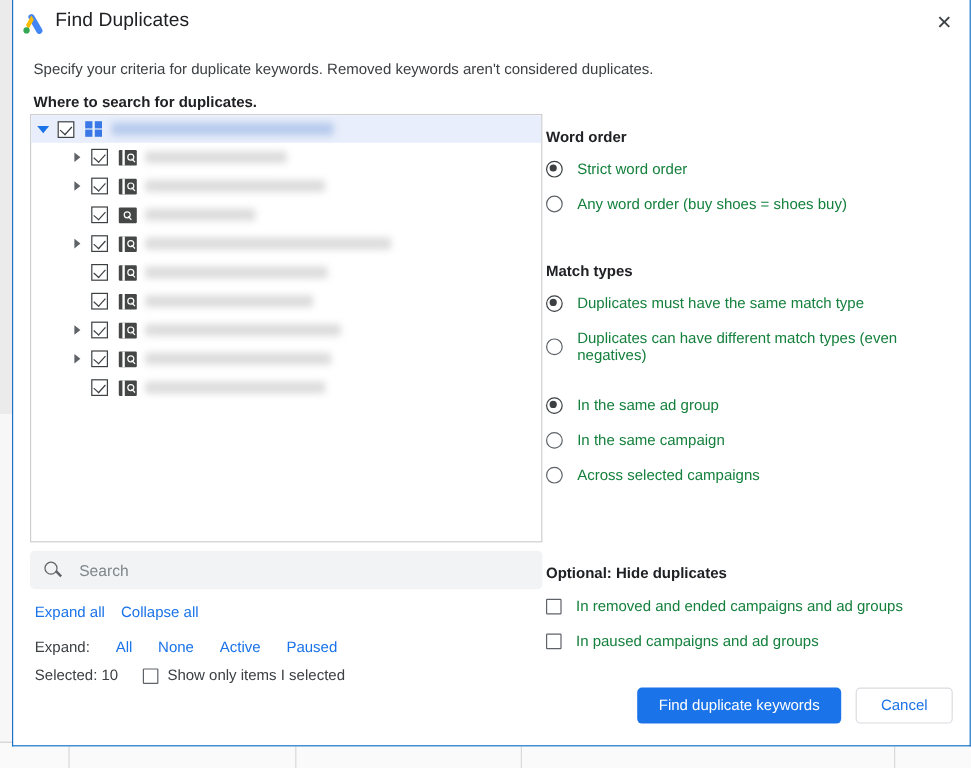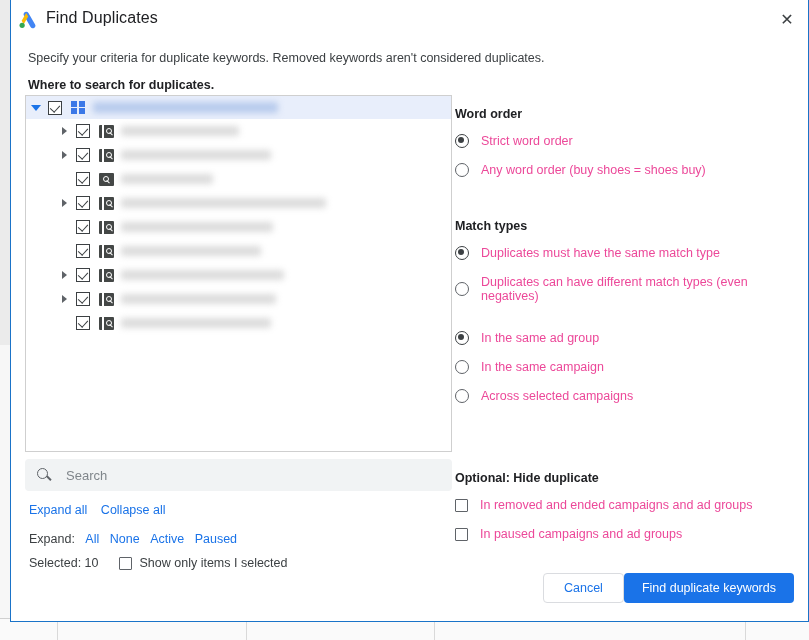--- a/index.html
+++ b/index.html
@@ -278,21 +278,21 @@
   .link {
     color: #1a73e8;
     cursor: pointer;
     text-decoration: none;
   }
   #expand-collapse { left: 18px; top: 503px; }
   #expand-collapse .link + .link { margin-left: 10px; }
 
   #select-row { left: 18px; top: 532px; color: #3c4043; }
   #select-row .sel-label { color: #3c4043; }
-  #select-row .link { margin-left: 7px; }
+  #select-row .link { margin-left: 18px; }
 
   #selected-row {
     position: absolute;
     left: 18px; top: 556px;
     font-size: 12.5px;
     color: #3c4043;
     display: flex;
     align-items: center;
   }
   .plain-cb {
@@ -336,21 +336,21 @@
     content:"";
     position:absolute;
     left: 2.4px; top: 2.4px;
     width: 6px; height: 6px;
     border-radius: 50%;
     background: #3c4043;
   }
   .opt-label {
     margin-left: 12px;
     font-size: 12.5px;
-    color: #ec4899;
+    color: #15803d;
   }
   #group-word-order { position: absolute; left:0; top: 12px; }
   #group-match-types { position: absolute; left:0; top: 124px; }
   #group-location { position: absolute; left:0; top: 236px; }
   #group-hide { position: absolute; left:0; top: 376px; }
   .opt-item .plain-cb { flex: 0 0 13px; }
 
   
   #footer-buttons {
     position: absolute;
@@ -619,30 +619,30 @@
         <span class="radio"></span>
         <span class="opt-label">In the same campaign</span>
       </div>
       <div class="opt-item">
         <span class="radio"></span>
         <span class="opt-label">Across selected campaigns</span>
       </div>
     </div>
 
     <div id="group-hide">
-      <div class="opt-group-title">Optional: Hide duplicate</div>
+      <div class="opt-group-title">Optional: Hide duplicates</div>
       <div class="opt-item">
         <span class="plain-cb"></span>
         <span class="opt-label">In removed and ended campaigns and ad groups</span>
       </div>
       <div class="opt-item">
         <span class="plain-cb"></span>
         <span class="opt-label">In paused campaigns and ad groups</span>
       </div>
     </div>
   </div>
 
   <div id="footer-buttons">
+    <button id="find-duplicates-button">Find duplicate keywords</button>
     <button id="cancel-button">Cancel</button>
-    <button id="find-duplicates-button">Find duplicate keywords</button>
   </div>
 
 </div>
 
 </body></html>

